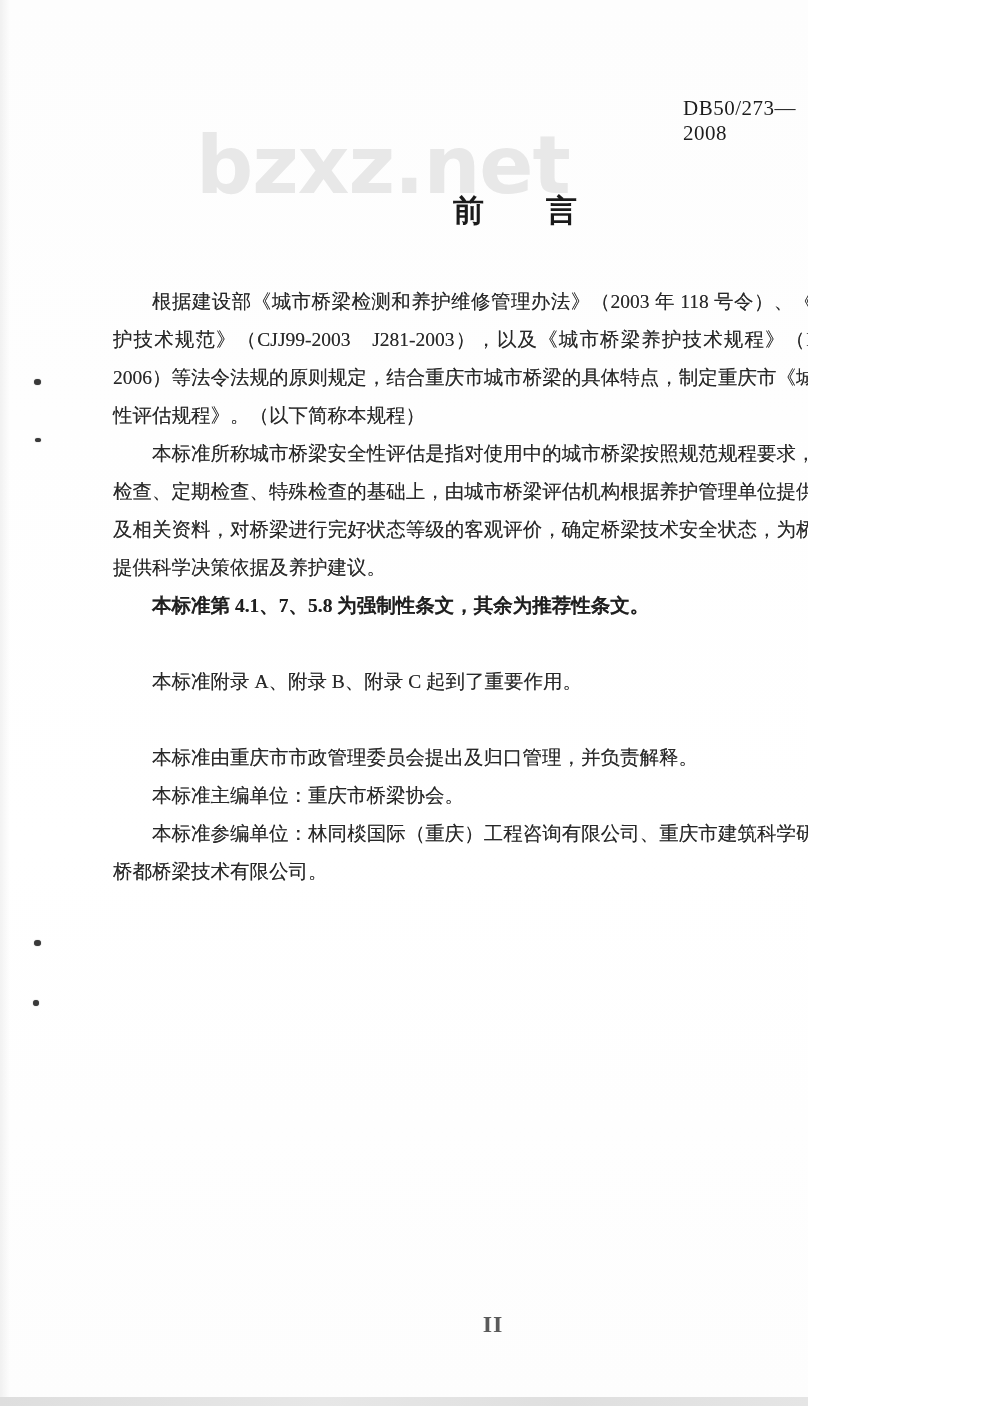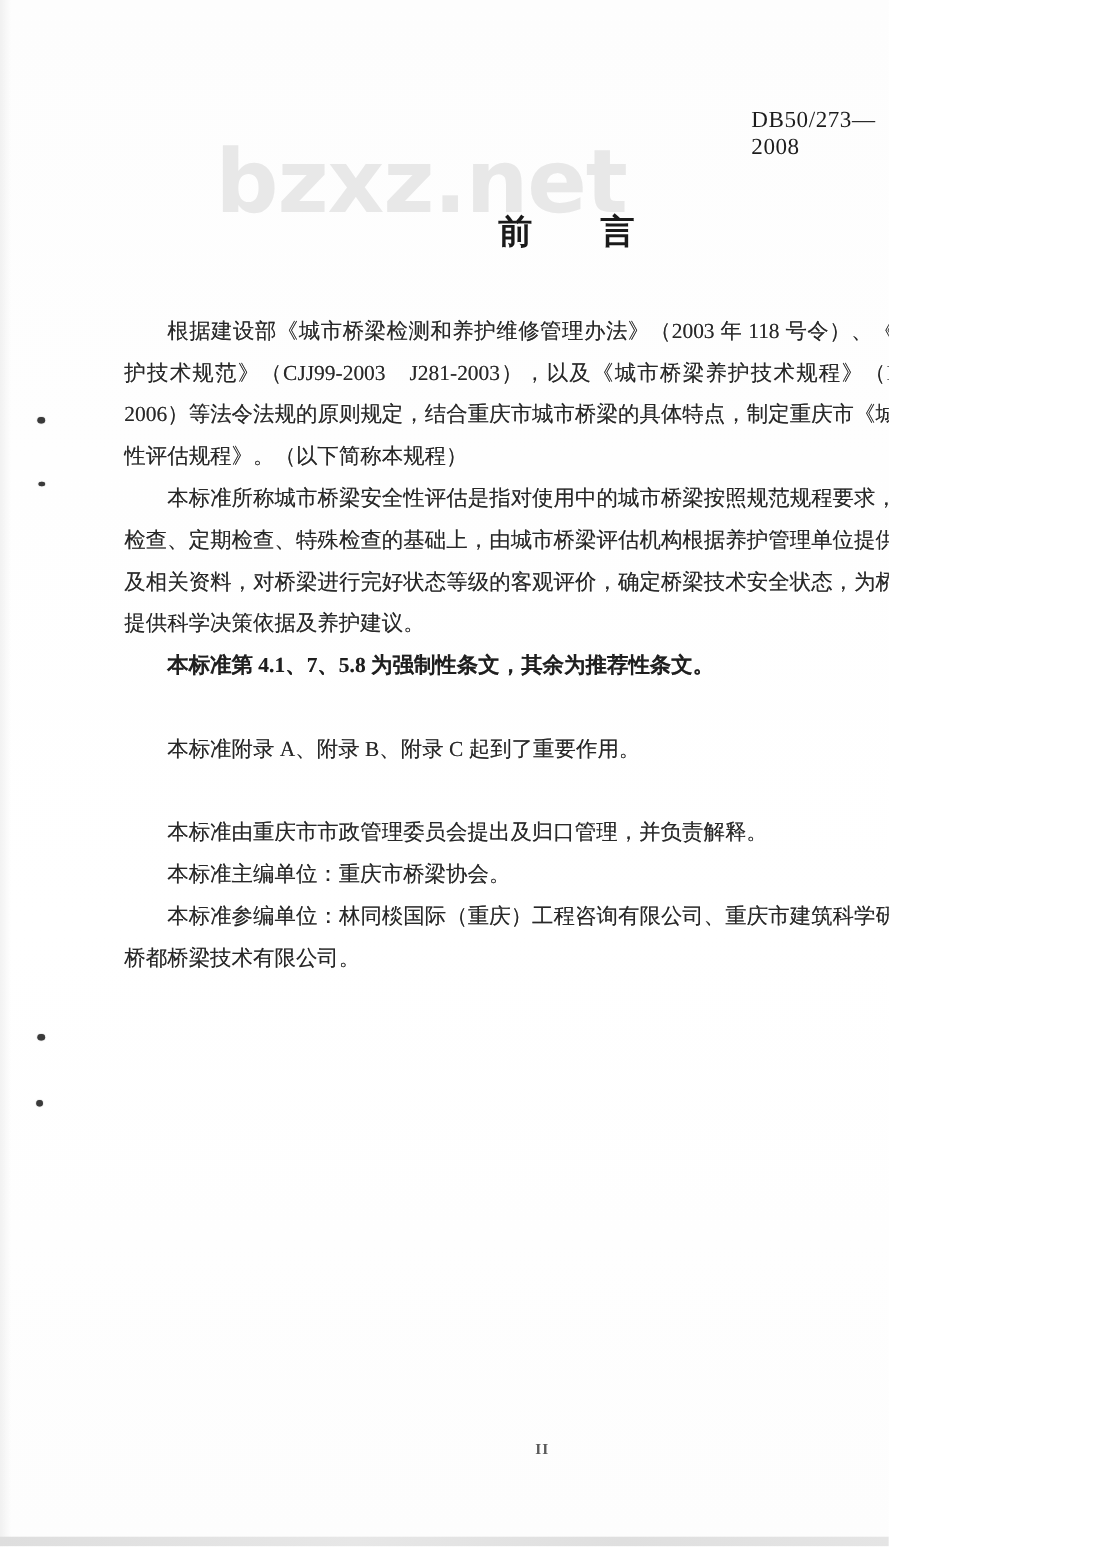--- a/index.html
+++ b/index.html
@@ -87,21 +87,21 @@
   .dot-1 { left: 34px; top: 379px; width: 7px; height: 6px; }
   .dot-2 { left: 35px; top: 438px; width: 6px; height: 4px; }
   .dot-3 { left: 34px; top: 940px; width: 7px; height: 6px; }
   .dot-4 { left: 33px; top: 1000px; width: 6px; height: 6px; }
   .page-number {
     position: absolute;
     top: 1311px;
     left: 0;
     width: 986px;
     text-align: center;
-    font-size: 14px;
+    font-size: 24px;
     letter-spacing: 1px;
     color: #5a5a5a;
     font-weight: 700;
     font-family: "Liberation Serif", "DejaVu Serif", serif;
   }
 </style>
 </head>
 <body>
 
 <div class="page">

